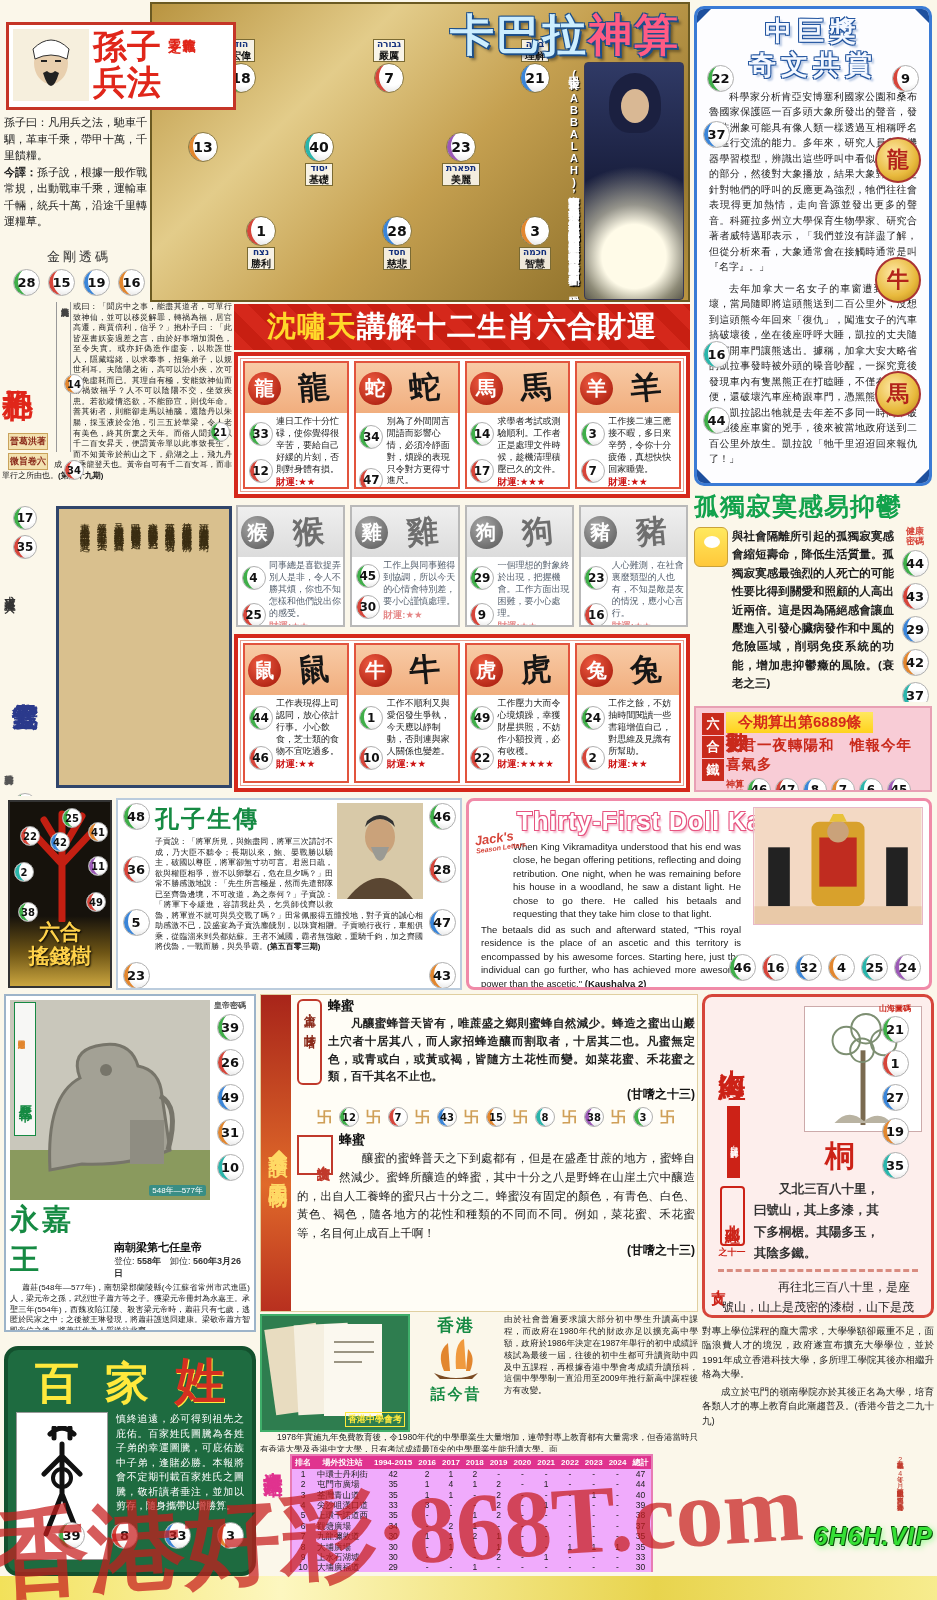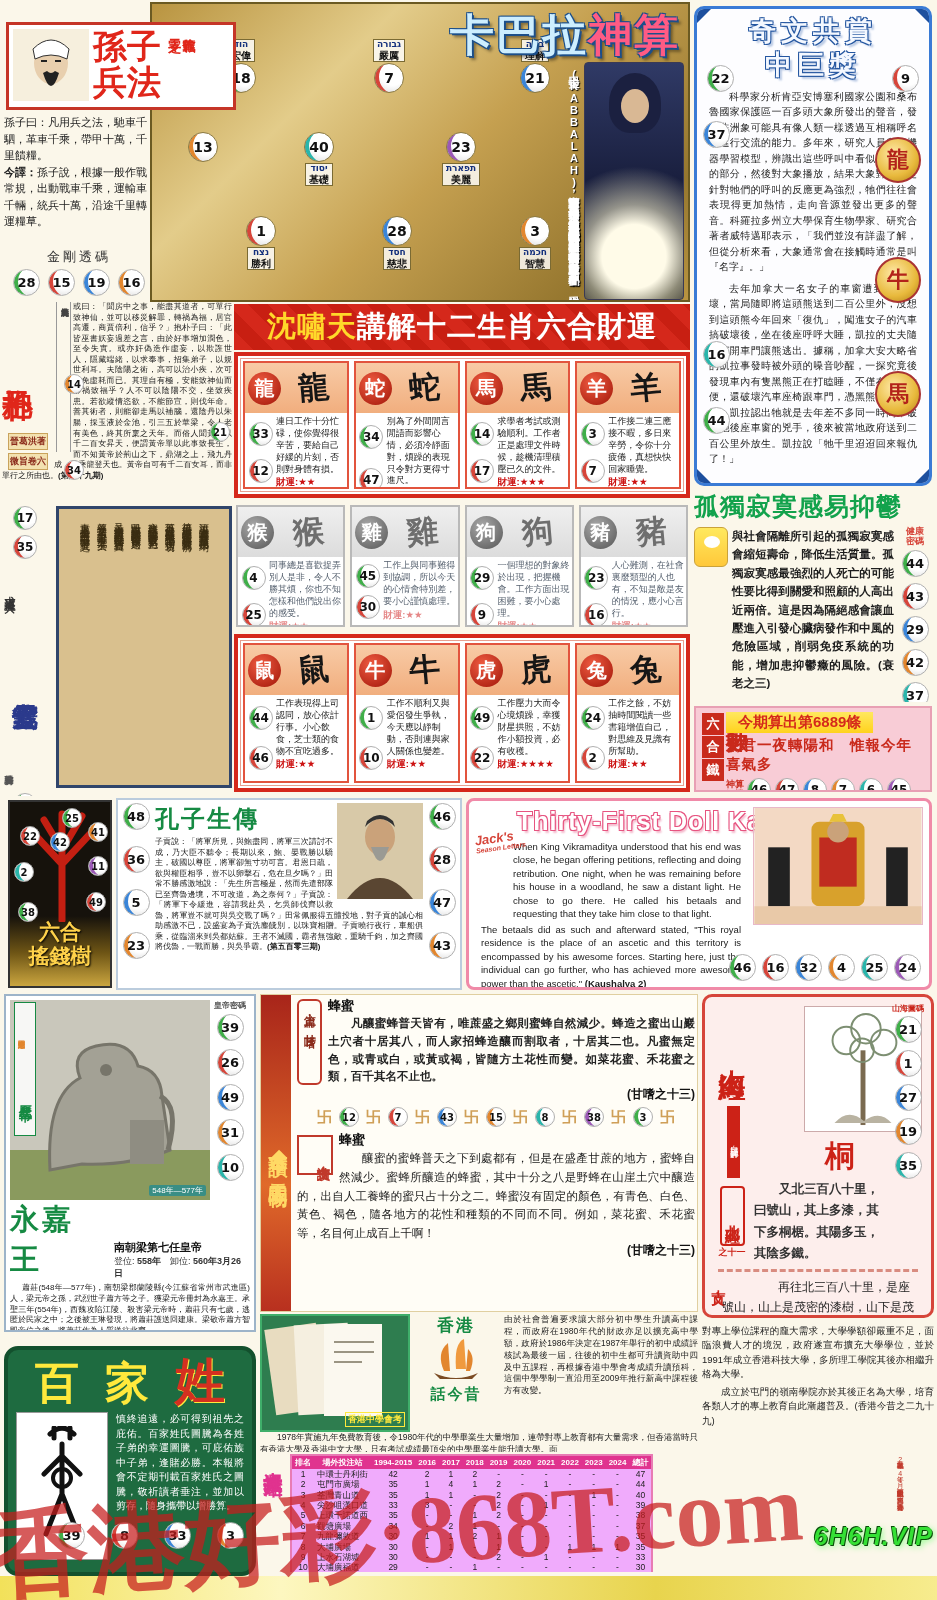--- a/index.html
+++ b/index.html
@@ -13,21 +13,21 @@
     font-weight:bold;font-size:12px;color:#111;border:1px solid #b0b0b0;flex:none;font-family:"DejaVu Sans",sans-serif}
   .ball.sm{width:20px;height:20px;font-size:10px}
   .ball.lg{width:27px;height:27px;font-size:13px}
   .ball.kb{width:30px;height:30px;font-size:14px;border-color:#8b7a44}
   .c0{box-shadow:inset 7px -1px 0 -3px #3fae49}
   .c1{box-shadow:inset 7px -1px 0 -3px #d6453a}
   .c2{box-shadow:inset 7px -1px 0 -3px #3a85d8}
   .c3{box-shadow:inset 7px -1px 0 -3px #e2862e}
   .c4{box-shadow:inset 7px -1px 0 -3px #2ab5ab}
   .c5{box-shadow:inset 7px -1px 0 -3px #9b59b6}
-  .bcol{display:flex;flex-direction:column;align-items:center;gap:16px}
+  .bcol{display:flex;flex-direction:column;align-items:center;gap:26px}
   .brow{display:flex;align-items:center;gap:8px}
   
   .sunzi-frame{border:3px solid #c53527;background:#fff;display:flex;gap:4px;padding:4px;height:100%}
   .sunzi-title{color:#e0261a;font-family:"Liberation Serif",serif;font-weight:bold;font-size:34px;line-height:1.05;text-align:center}
   .sunzi-sub{color:#e0261a;font-weight:bold;font-size:13px;line-height:1.1;margin-left:2px}
   .sunzi-body{font-family:"Liberation Serif",serif;font-size:11px;line-height:1.5;color:#222}
   .sunzi-body b{font-weight:bold}
   .code-label{font-family:"Liberation Serif",serif;font-size:13px;color:#333;text-align:center;letter-spacing:3px}
   
   #kabbalah{background:linear-gradient(135deg,#b99440 0%,#e3cc8a 30%,#c5a050 55%,#96772f 85%,#b99440 100%);border:2px solid #6b5a22}
@@ -139,21 +139,21 @@
   #shanhai{border:3px solid #d6453a;border-radius:10px;background:#fdeeec;padding:5px}
   .sh-title{color:#cc2217;font-weight:900;font-size:27px;font-family:"Liberation Serif",serif;letter-spacing:3px}
   .sh-tag{background:#cc2217;color:#fff;font-size:8px;padding:2px 1px;letter-spacing:1px}
   .sh-box{border:2px solid #cc2217;color:#cc2217;font-weight:900;font-size:15px;padding:2px 1px;letter-spacing:2px;border-radius:4px}
   .sh-small{color:#cc2217;font-size:9px;font-weight:bold}
   .sh-gu{color:#cc2217;font-weight:900;font-size:14px}
   .sh-subject{color:#cc2217;font-weight:900;font-size:30px;text-align:center;font-family:"Liberation Serif",serif}
   .sh-classic{font-family:"Liberation Serif",serif;font-weight:bold;font-size:12.5px;line-height:1.7;color:#333}
   .sh-modern{font-size:12px;line-height:1.7;color:#222}
   .sh-div{border-top:3px dashed #d98c80;margin:5px 8px}
-  .sh-rail{position:absolute;right:7px;top:6px;text-align:right}
+  .sh-rail{position:absolute;right:20px;top:6px;text-align:right}
   .sh-rail .lbl{color:#cc2217;font-size:8px;font-weight:bold;margin-bottom:2px}
   
   #baijia{background:#1e6b40;border:4px solid #13502d;border-radius:14px;padding:6px 8px}
   .bj-t1{color:#ffe93c;font-weight:900;font-size:44px;letter-spacing:26px;font-family:"Liberation Serif",serif}
   .bj-t2{color:#d43020;font-weight:900;font-size:50px;font-family:"Liberation Serif",serif;text-shadow:1px 1px 0 #ffe93c}
   .bj-body{color:#fff;font-size:10px;line-height:1.45;text-align:justify}
   .bj-totem{float:left;width:92px;height:148px;background:#fff;border:1px solid #999;margin-right:8px;display:flex;align-items:center;justify-content:center}
   
   .hk-photo{float:left;width:150px;height:118px;background:#2e7d4f;position:relative;border:2px solid #3fae6a;margin-right:6px}
   .hk-chip{position:absolute;right:3px;bottom:3px;border:1px solid #ffe93c;color:#ffe93c;font-size:9px;font-weight:bold;padding:0 2px}
@@ -231,22 +231,22 @@
         <span class="ball lg c3">16</span>
       </div>
   </div>
 
   <div id="qiwen" class="sec" style="left:694px;top:6px;width:238px;height:480px">
     <div class="corner" style="left:-1px;top:-1px;border-width:16px 16px 0 0;border-color:#1d4f9e transparent transparent transparent"></div>
     <div class="corner" style="right:-1px;top:-1px;border-width:0 16px 16px 0;border-color:transparent #1d4f9e transparent transparent"></div>
     <div class="corner" style="left:-1px;bottom:-1px;border-width:16px 0 0 16px;border-color:transparent transparent transparent #1d4f9e"></div>
     <div class="corner" style="right:-1px;bottom:-1px;border-width:0 0 16px 16px;border-color:transparent transparent #1d4f9e transparent"></div>
     <div class="qiwen-title">
+      <div>中巨獎</div>
       <div>奇文共賞</div>
-      <div>中巨獎</div>
     </div>
     <span class="ball lg c0" style="position:absolute;left:10px;top:56px">22</span>
     <span class="ball lg c1" style="position:absolute;right:10px;top:56px">9</span>
     <span class="ball lg c2" style="position:absolute;left:6px;top:112px">37</span>
     <span class="ball lg c4" style="position:absolute;left:6px;top:332px">16</span>
     <span class="ball lg c0" style="position:absolute;left:6px;top:398px">44</span>
     <div class="coin" style="right:8px;top:128px">龍</div>
     <div class="coin" style="right:8px;top:248px">牛</div>
     <div class="coin" style="right:8px;top:362px">馬</div>
     <div class="qiwen-body" style="padding:0 4px">

